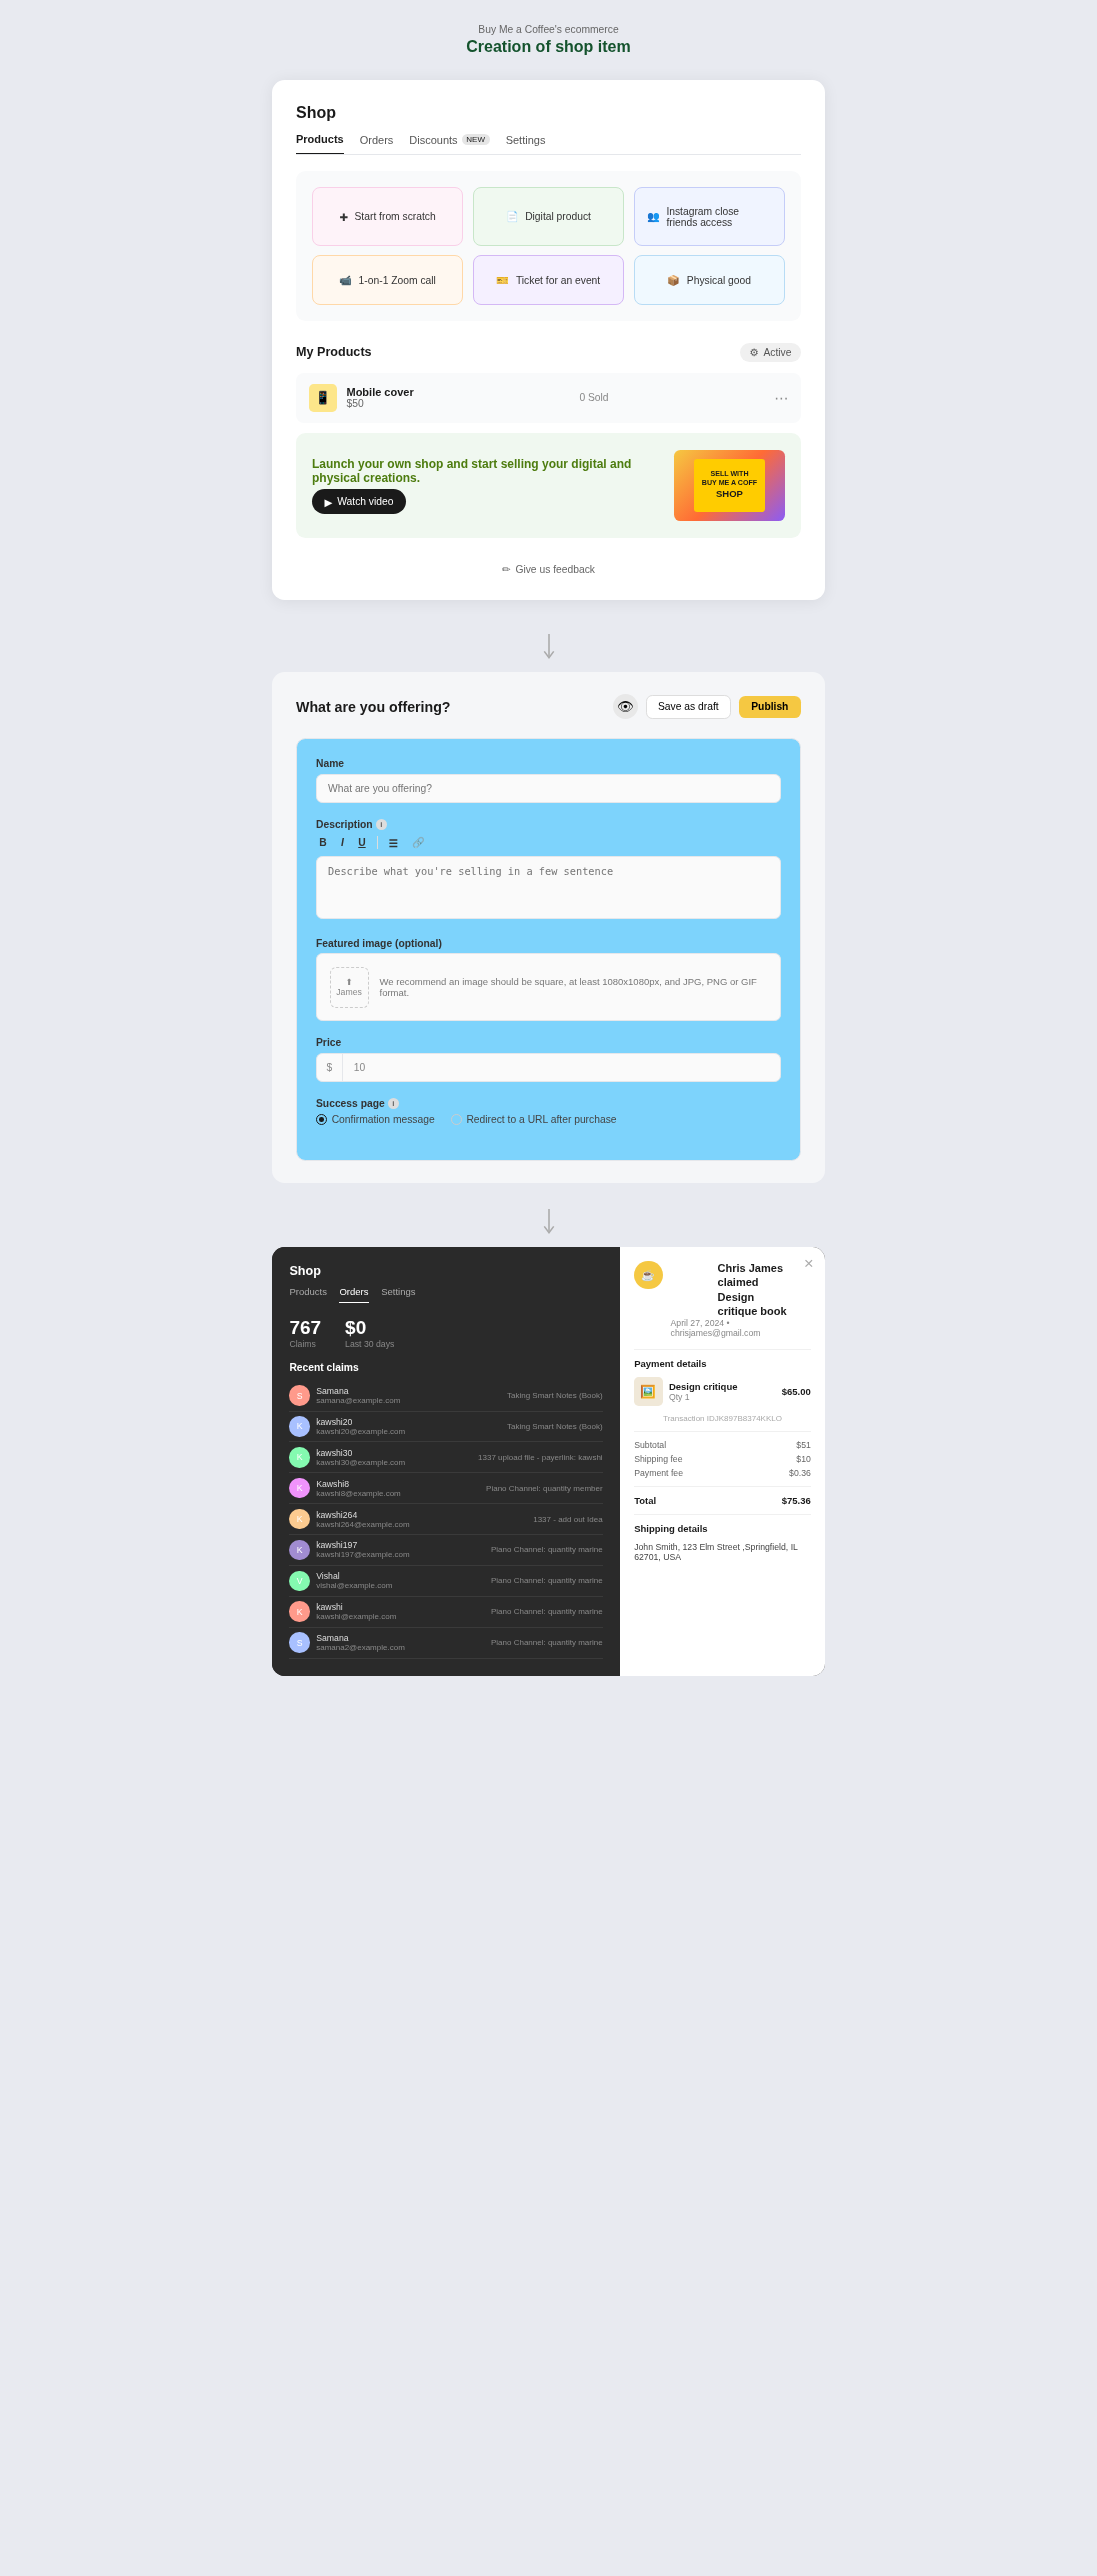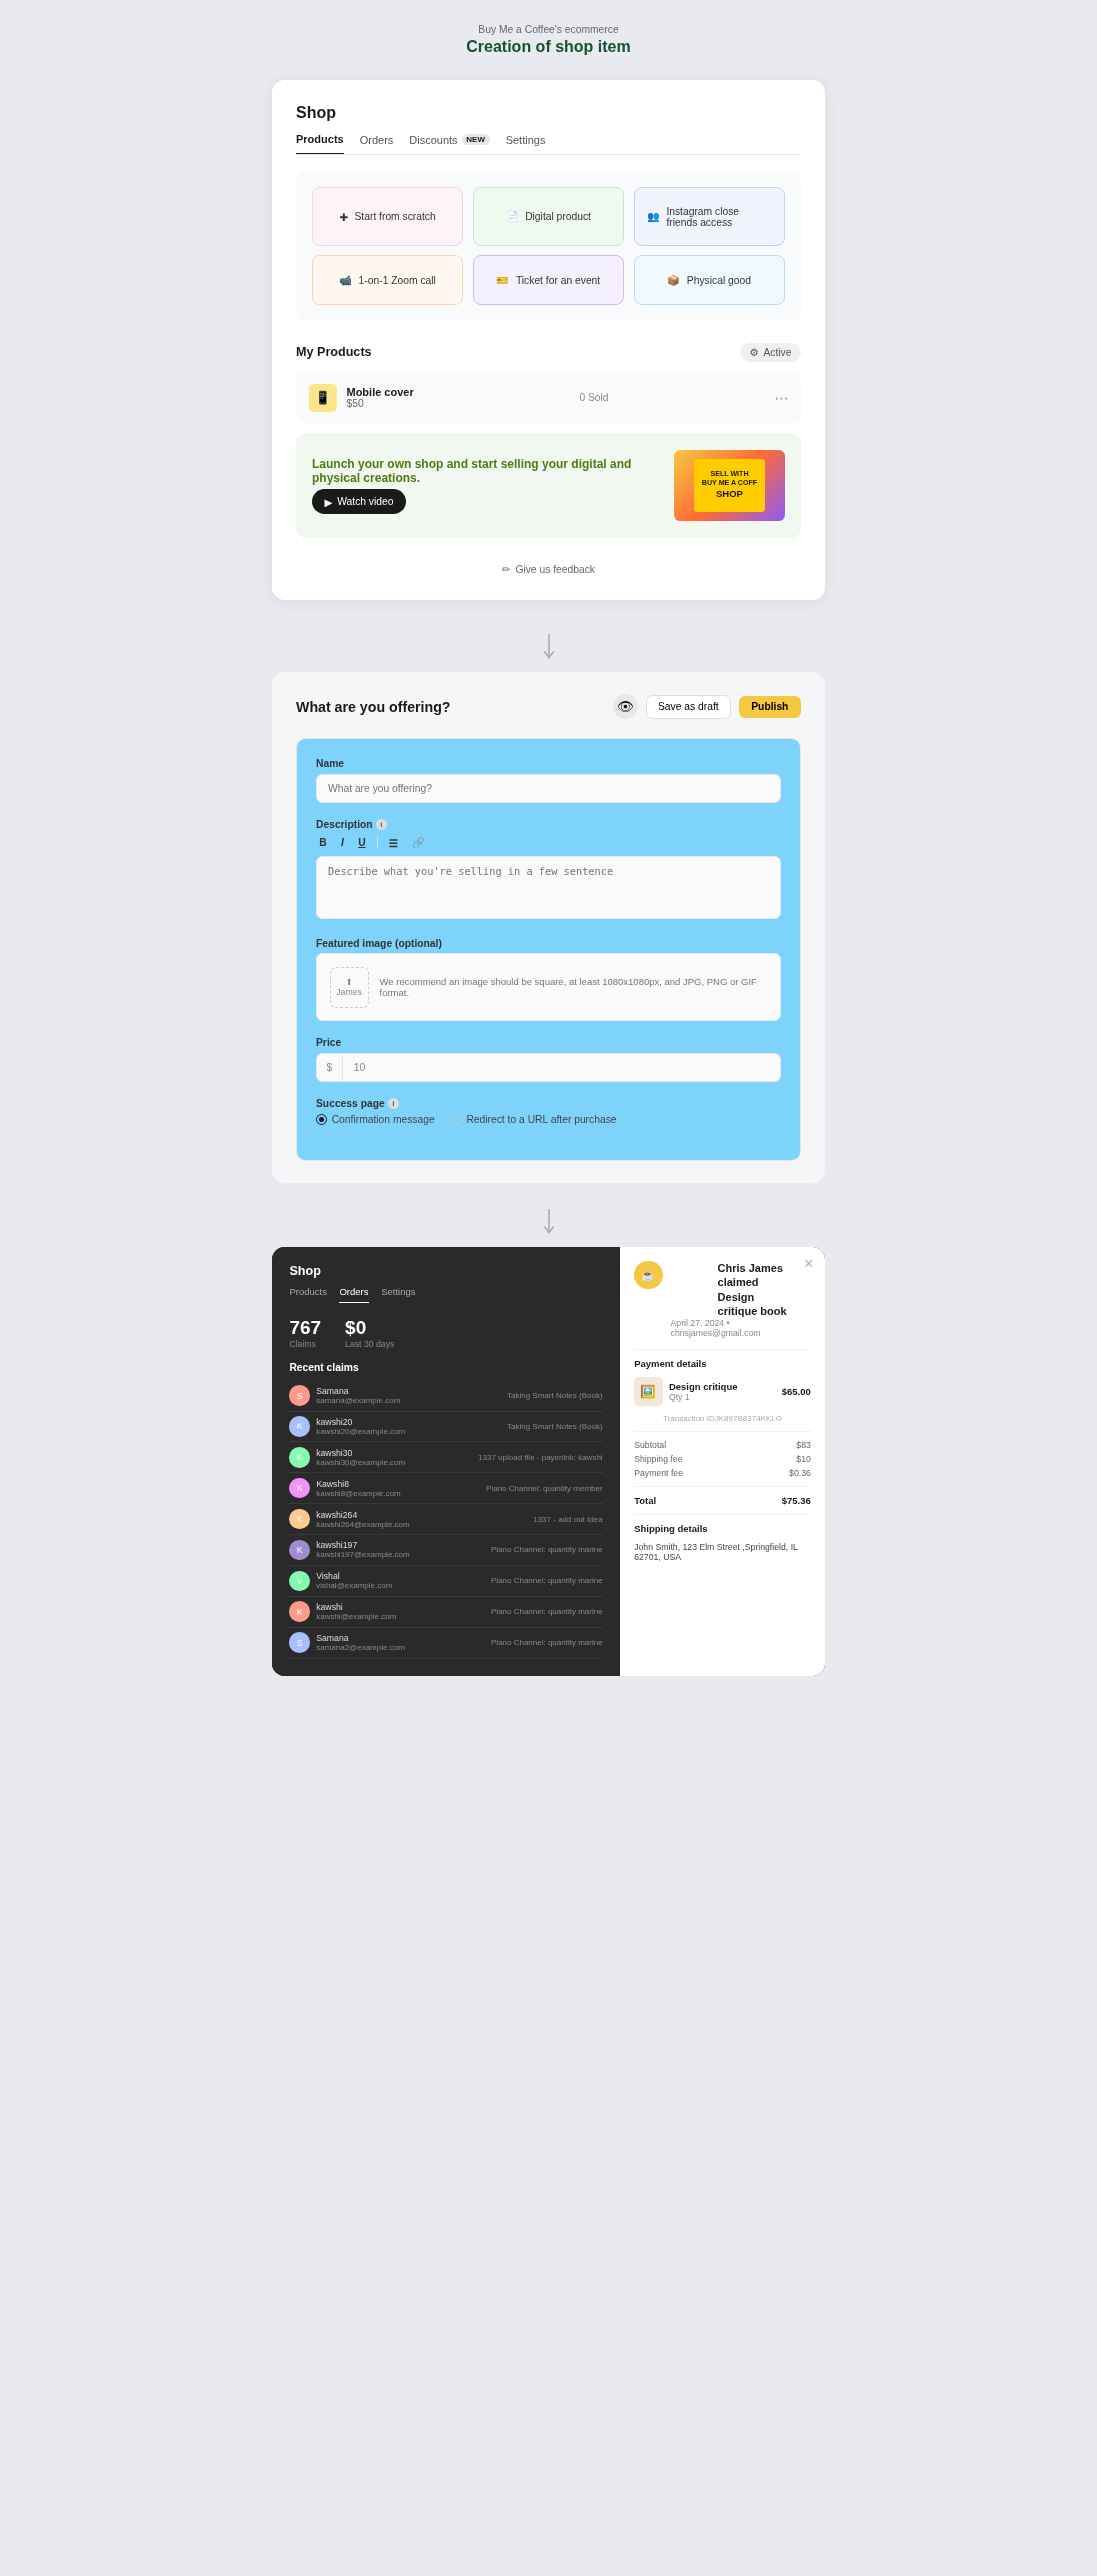--- a/index.html
+++ b/index.html
@@ -66,21 +66,21 @@
     }
     .tab.active {
       font-weight: 600;
       color: #1a1a1a;
       border-bottom: 1.6px solid #1a1a1a;
     }
     .tab-badge {
       background: #e5e5e5;
       color: #1a1a1a;
       font-size: 8px;
-      font-weight: 700;
+      font-weight: 400;
       padding: 0.8px 4.7px;
       border-radius: 6.3px;
     }
 
     
     .product-grid {
       background: #f9fafb;
       border-radius: 9.5px;
       padding: 16px;
       display: grid;
@@ -989,21 +989,21 @@
 
     <div class="transaction-row">
       <span>Transaction ID</span>
       <span>JK897B8374KKLO</span>
     </div>
 
     <hr class="detail-divider">
 
     <div class="detail-row">
       <span>Subtotal</span>
-      <span>$83</span>
+      <span>$51</span>
     </div>
     <div class="detail-row">
       <span>Shipping fee</span>
       <span>$10</span>
     </div>
     <div class="detail-row">
       <span>Payment fee</span>
       <span>$0.36</span>
     </div>
 

